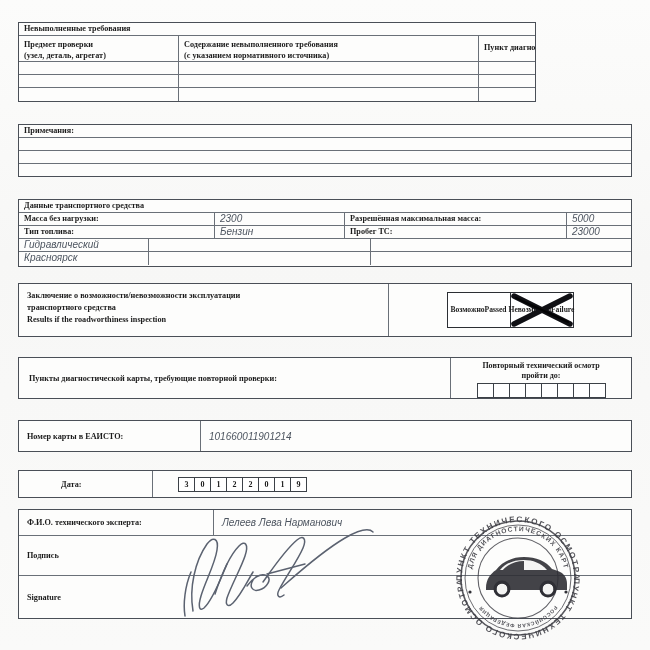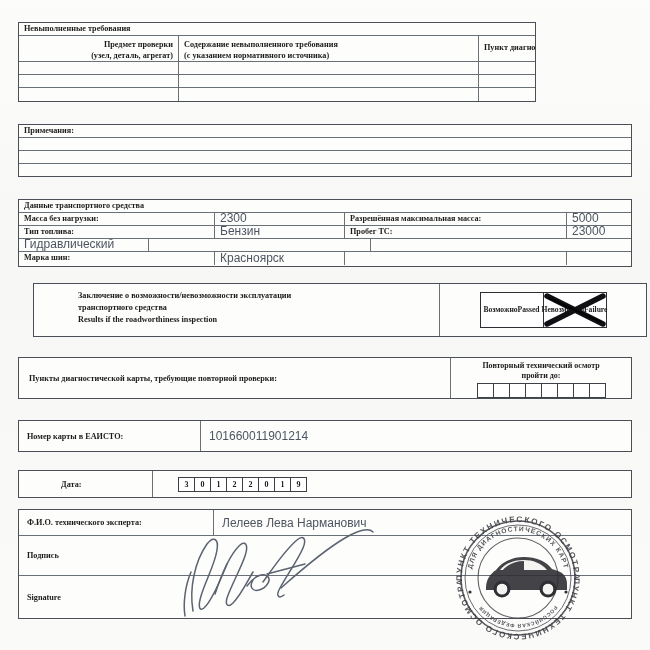--- a/index.html
+++ b/index.html
@@ -49,21 +49,22 @@
     align-items: center;
     overflow: hidden;
     white-space: nowrap;
   }
   .cell.top { align-items: flex-start; padding-top: 3px; }
   .cell.vline { border-right: 1px solid #6a7078; }
   .bold { font-weight: bold; }
   .hand {
     color: #4d5560;
     font-family: "Liberation Sans", sans-serif;
-    font-size: 12px;
+    font-size: 10px;
+    font-style: italic;
   }
   .multi {
     white-space: normal;
     line-height: 1.35;
     display: block;
     padding-top: 3px;
   }
 
   
   #tbl-requirements { left: 18px; top: 22px; width: 518px; height: 80px; }
@@ -73,21 +74,21 @@
 
   
   #tbl-notes { left: 18px; top: 124px; width: 614px; height: 53px; }
   #tbl-notes .nrow { height: 13px; }
 
   
   #tbl-vehicle { left: 18px; top: 199px; width: 614px; height: 68px; }
   #tbl-vehicle .vrow { height: 13px; }
 
   
-  #tbl-conclusion { left: 33px; top: 283px; width: 614px; height: 54px; padding-left: 36px; }
+  #tbl-conclusion { left: 18px; top: 283px; width: 614px; height: 54px; }
   .concl-left { width: 370px; box-sizing: border-box; padding: 6px 8px; border-right: 1px solid #6a7078; }
   .concl-left div { font-size: 8.2px; line-height: 1.45; font-weight: bold; white-space: nowrap; }
   .concl-right { flex: 1; display: flex; align-items: center; justify-content: center; }
   .verdict {
     display: flex;
     border: 1px solid #2c2f34;
     background: #fff;
     position: relative;
   }
   .verdict-box {
@@ -150,21 +151,21 @@
 <body>
 
 <div class="page">
   <div class="paper-tint"></div>
 
   <div class="block" id="tbl-requirements">
     <div class="row hdr-title">
       <div class="cell bold" style="width:100%;">Невыполненные требования</div>
     </div>
     <div class="row hdr-cols">
-      <div class="cell top vline multi bold" style="width:160px;text-align:right;">
+      <div class="cell top vline multi bold" style="width:160px;">
         <span>Предмет проверки</span><br>
         <span>(узел, деталь, агрегат)</span>
       </div>
       <div class="cell top vline multi bold" style="width:300px;">
         <span>Содержание невыполненного требования</span><br>
         <span>(с указанием нормативного источника)</span>
       </div>
       <div class="cell bold" style="flex:1;">Пункт диагностической карты</div>
     </div>
     <div class="row empty-row">
@@ -214,21 +215,20 @@
       <div class="cell vline hand" style="width:130px;">Бензин</div>
       <div class="cell vline bold" style="width:222px;">Пробег ТС:</div>
       <div class="cell hand" style="flex:1;">23000</div>
     </div>
     <div class="row vrow">
       <div class="cell vline hand" style="width:130px;">Гидравлический</div>
       <div class="cell vline" style="width:222px;"></div>
       <div class="cell hand" style="flex:1;"></div>
     </div>
     <div class="row vrow">
-      <div class="cell vline bold" style="width:196px;">Марка шин:</div>
       <div class="cell vline hand" style="width:130px;">Красноярск</div>
       <div class="cell vline" style="width:222px;"></div>
       <div class="cell hand" style="flex:1;"></div>
     </div>
   </div>
 
   <div class="block" id="tbl-conclusion" style="display:flex;">
     <div class="concl-left">
       <div>Заключение о возможности/невозможности эксплуатации</div>
       <div>транспортного средства</div>

